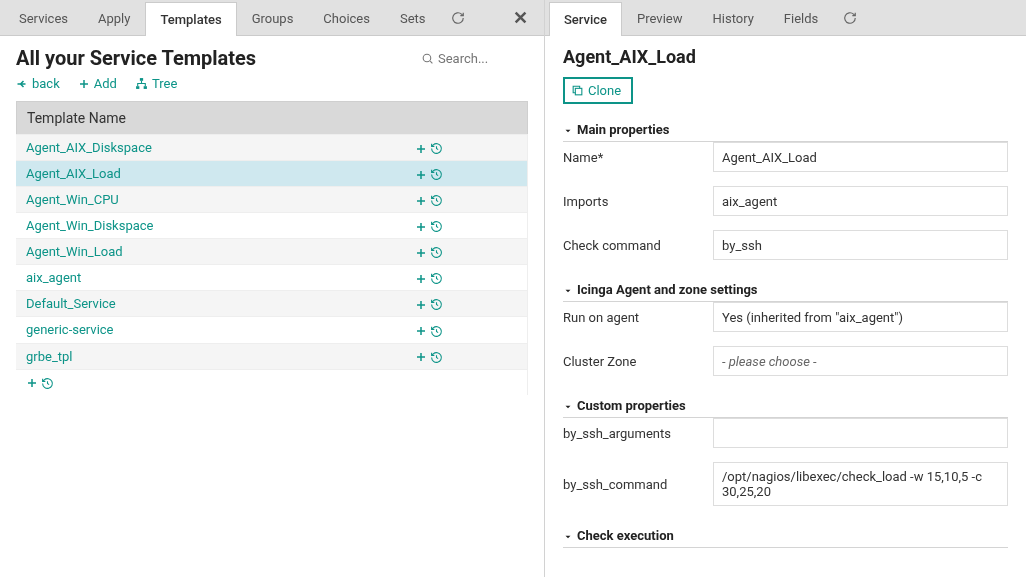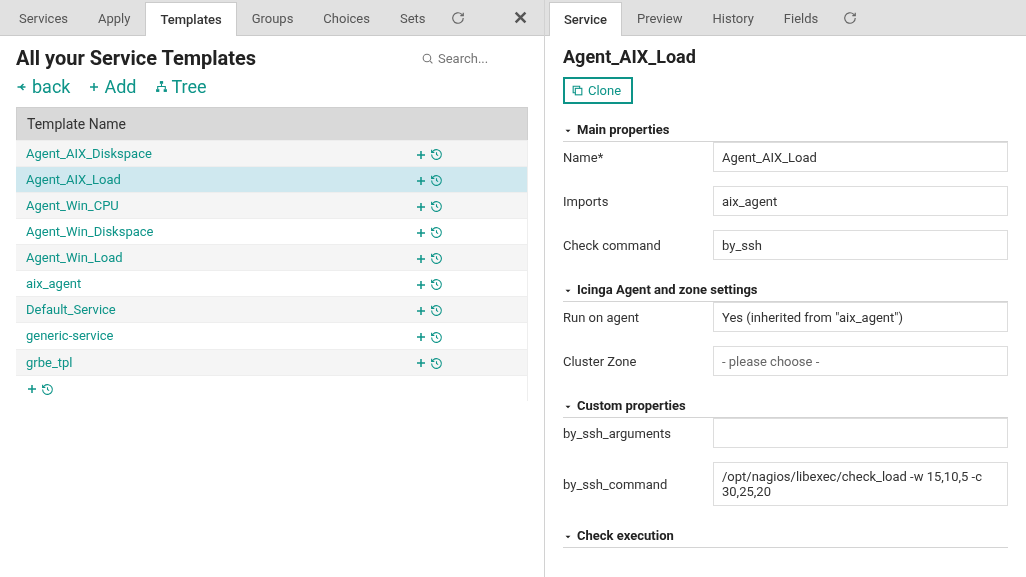--- a/index.html
+++ b/index.html
@@ -13,21 +13,21 @@
     .tab.active { background:#fff; border-color:#cbcbcb; color:#333; font-weight:500; position:relative; top:1px; }
     .tab-icon { width:34px; display:flex; align-items:center; justify-content:center; color:#666; cursor:pointer;}
     .tab-close { margin-left:auto; padding:0 16px; font-size:18px; color:#555; cursor:pointer; font-weight:bold;}
     
     .lbody { padding:10px 16px 0 16px; }
     .title-row { display:flex; align-items:center; margin-bottom:6px;}
     .title { font-size:20px; font-weight:bold; color:#222; }
     .search { margin-left:auto; display:flex; align-items:center; font-size:13px; color:#777;}
     .search svg { margin-right:4px;}
     .search input { border:none; outline:none; font-size:13px; color:#8b5cf6; width:90px; background:transparent;}
-    .actions { display:flex; gap:18px; margin-bottom:10px; font-size:18px;}
+    .actions { display:flex; gap:18px; margin-bottom:10px; font-size:13px;}
     .action { color:#0d9488; cursor:pointer; display:flex; align-items:center; gap:4px;}
     .action svg { flex:none;}
     
     .thead { background:#d9d9d9; padding:8px 10px; font-size:14px; color:#333; border:1px solid #cfcfcf; border-bottom:none;}
     .tbody { border-right:1px solid #eee;}
     .trow { display:flex; align-items:center; padding:5px 10px; border-top:1px solid #eee; font-size:13px;}
     .trow:nth-child(odd){ background:#f5f5f5;}
     .trow.selected{ background:#cfe8ef !important;}
     .tname{ color:#0d9488; cursor:pointer; flex:1;}
     .ticons{ display:flex; gap:3px; color:#0d9488; padding-right:74px;}
@@ -36,21 +36,21 @@
     .rbody { padding:10px 18px 0 18px; overflow-y:auto; flex:1;}
     .rtitle { font-size:18px; font-weight:bold; color:#222; margin-bottom:10px;}
     .clone-btn { display:inline-flex; align-items:center; gap:4px; border:2px solid #0d9488; color:#0d9488; padding:4px 10px 4px 6px; font-size:13px; cursor:pointer; margin-bottom:18px; background:#fff;}
     .section-header { display:flex; align-items:center; gap:4px; font-weight:bold; font-size:13px; color:#222; border-bottom:1px solid #d4d4d4; padding-bottom:4px; cursor:pointer;}
     .section-header svg{flex:none;}
     .form-row { display:flex; align-items:center; margin-bottom:14px; font-size:13px;}
     .flabel { width:150px; padding-right:14px; color:#333;}
     .fvalue { flex:1; color:#333; padding:6px 8px; min-height:30px; display:flex; align-items:center;}
     .boxed { border:1px solid #ddd; background:#fff;}
     .section { margin-bottom:22px;}
-    .gray { color:#666;}
+    .gray { color:#666;font-style:italic;}
     svg { display:inline-block; vertical-align:middle;}
   </style>
 </head>
 <body>
 
 <div class="split">
 
   <div class="col-left">
     <div class="tabbar">
       <div id="ltabs" style="display: flex;">

